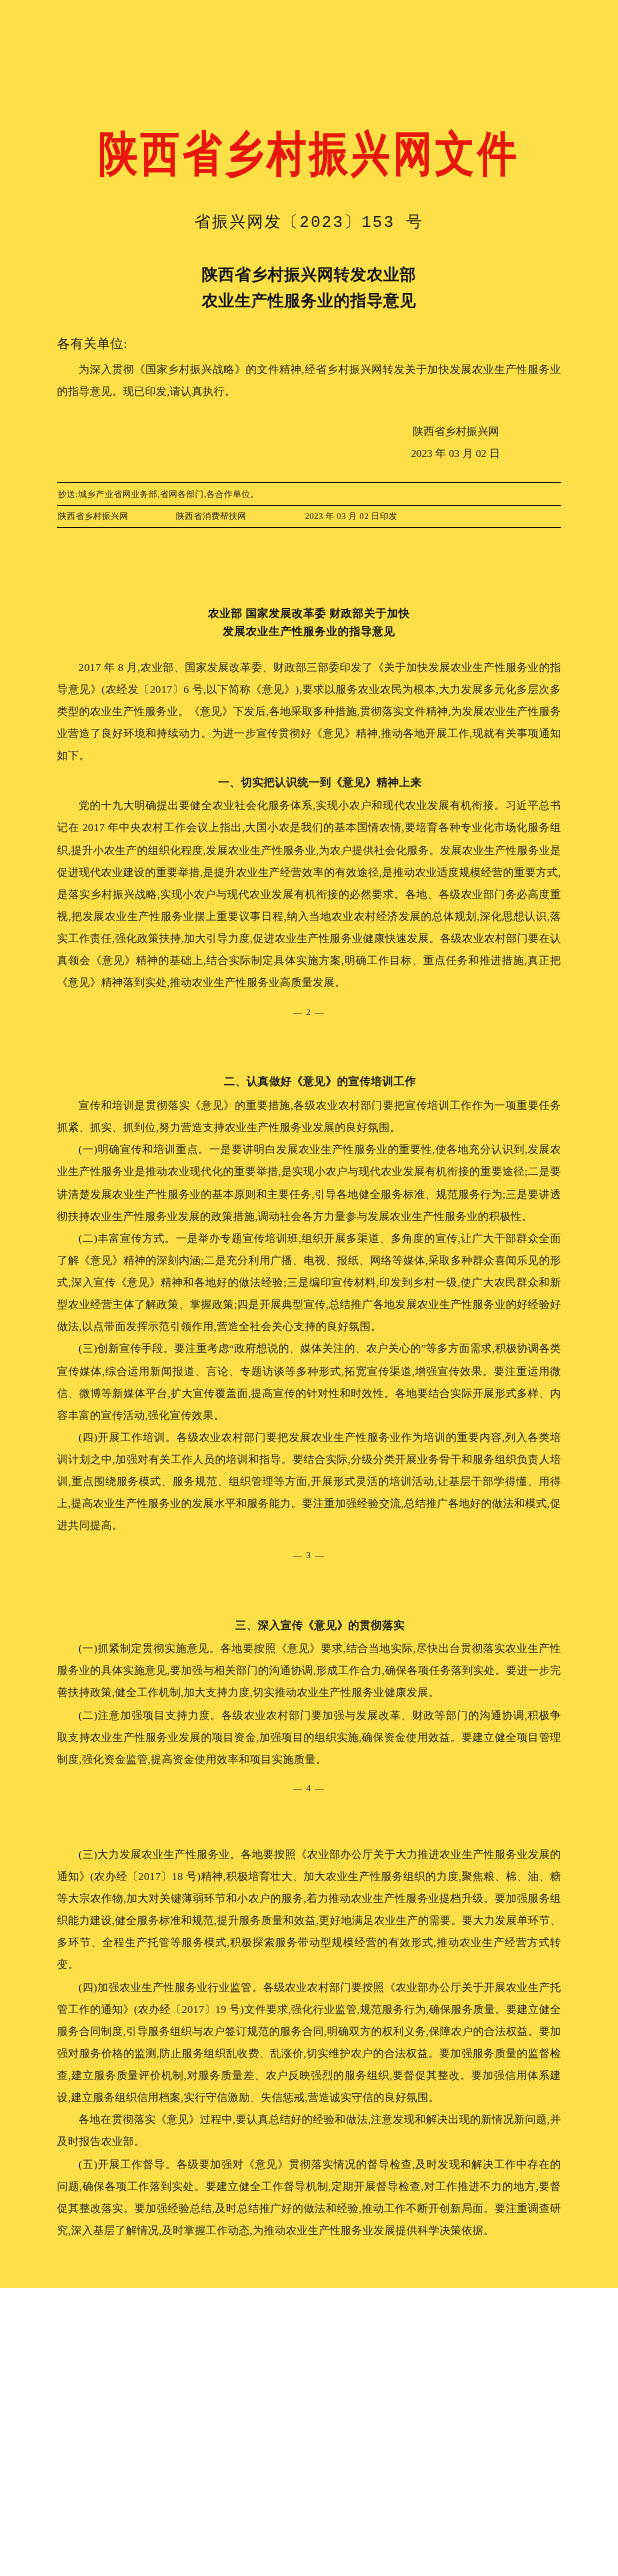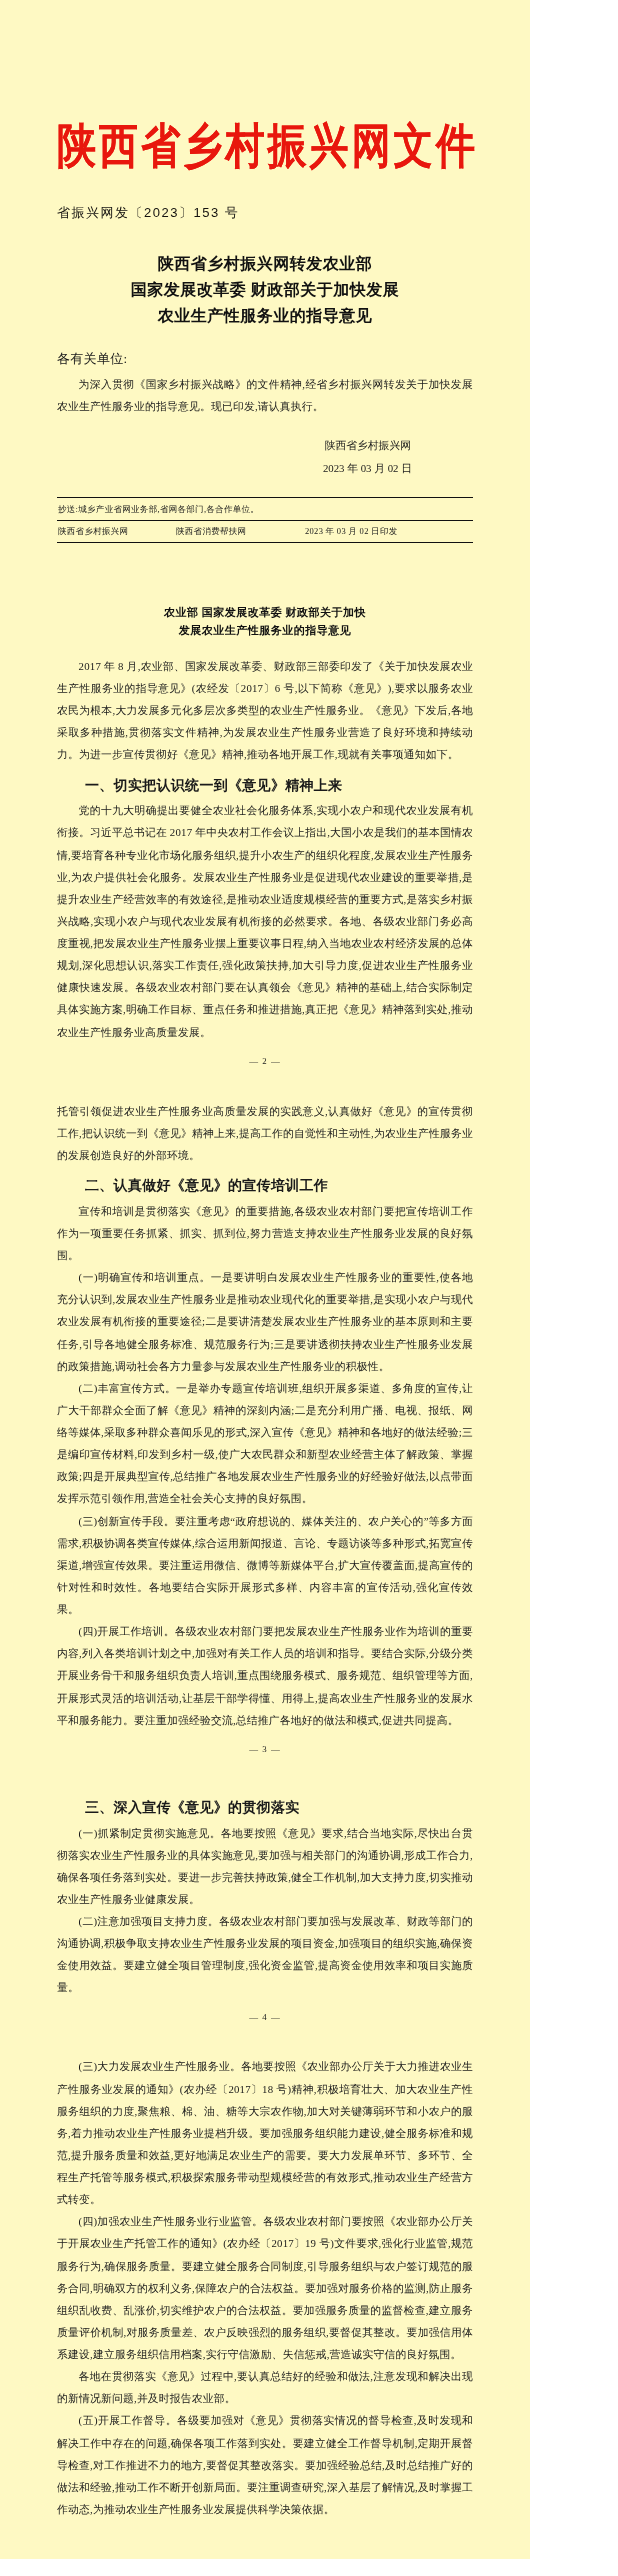--- a/index.html
+++ b/index.html
@@ -11,49 +11,49 @@
     font-family: "Liberation Serif", "DejaVu Serif", serif;
     color: #1a1a1a;
     width: 618px;
   }
   .doc {
     width: 618px;
     background: #fff;
   }
   
   .page {
-    width: 530px;
+    width: 618px;
     position: relative;
-    padding: 8px 57px;
-    background: #fef9c3;
+    padding: 16px 57px;
+    background: #fde047;
   }
   
   .masthead {
     text-align: center;
     padding-top: 111px;
   }
   .masthead-title {
     color: #e8170d;
     font-family: "Liberation Serif", "DejaVu Serif", serif;
     font-weight: 700;
     font-size: 39px;
     letter-spacing: 3.1px;
     line-height: 1.15;
     white-space: nowrap;
     transform: scaleY(1.22);
     transform-origin: center top;
     text-shadow: 0 0 0.5px #e8170d;
   }
   .docnum {
-    text-align: left;
-    font-size: 13px;
+    text-align: center;
+    font-size: 16px;
     letter-spacing: 1.5px;
     margin-top: 40px;
     color: #14120f;
-    font-family: Liberation Sans, sans-serif;
+    font-family: Liberation Mono, monospace;
   }
   
   .main-title {
     text-align: center;
     font-weight: 700;
     font-size: 16px;
     line-height: 1.62;
     letter-spacing: 0.5px;
     margin-top: 29px;
     color: #111;
@@ -78,27 +78,28 @@
     font-size: 10.8px;
     line-height: 2.05;
     letter-spacing: 0.2px;
     text-align: justify;
     text-justify: inter-ideograph;
     text-indent: 2em;
     margin: 0;
   }
   p.noindent { text-indent: 0; }
   h2.section {
-    font-size: 14px;
+    font-size: 11px;
     font-weight: 700;
     line-height: 2.05;
     letter-spacing: 0.3px;
     margin: 5.2px 0 0 0;
     text-indent: 2em;
-    font-family: Liberation Sans, sans-serif;
+    font-family: Liberation Mono, monospace;
+    text-align: center;
   }
   
   .signature {
     text-align: right;
     font-size: 10.8px;
     line-height: 2.05;
     margin-top: 17.5px;
     padding-right: 62px;
   }
   .sig-date {
@@ -156,21 +157,20 @@
   <section class="page">
 
     <div class="masthead">
       <div class="masthead-title">陕西省乡村振兴网文件</div>
     </div>
 
     <div class="docnum">省振兴网发〔2023〕153 号</div>
 
     <div class="main-title">
       <div>陕西省乡村振兴网转发农业部</div>
-      <div>国家发展改革委 财政部关于加快发展</div>
       <div>农业生产性服务业的指导意见</div>
     </div>
 
     <div class="salutation">各有关单位:</div>
 
     <p class="body">为深入贯彻《国家乡村振兴战略》的文件精神,经省乡村振兴网转发关于加快发展农业生产性服务业的指导意见。现已印发,请认真执行。</p>
 
     <div class="signature">陕西省乡村振兴网</div>
     <div class="sig-date">2023 年 03 月 02 日</div>
 
@@ -201,21 +201,20 @@
 
     <h2 class="section">一、切实把认识统一到《意见》精神上来</h2>
     <p class="body">党的十九大明确提出要健全农业社会化服务体系,实现小农户和现代农业发展有机衔接。习近平总书记在 2017 年中央农村工作会议上指出,大国小农是我们的基本国情农情,要培育各种专业化市场化服务组织,提升小农生产的组织化程度,发展农业生产性服务业,为农户提供社会化服务。发展农业生产性服务业是促进现代农业建设的重要举措,是提升农业生产经营效率的有效途径,是推动农业适度规模经营的重要方式,是落实乡村振兴战略,实现小农户与现代农业发展有机衔接的必然要求。各地、各级农业部门务必高度重视,把发展农业生产性服务业摆上重要议事日程,纳入当地农业农村经济发展的总体规划,深化思想认识,落实工作责任,强化政策扶持,加大引导力度,促进农业生产性服务业健康快速发展。各级农业农村部门要在认真领会《意见》精神的基础上,结合实际制定具体实施方案,明确工作目标、重点任务和推进措施,真正把《意见》精神落到实处,推动农业生产性服务业高质量发展。</p>
 
     <div class="pagenum">— 2 —</div>
   </section>
 
   <section class="page">
     <div class="spacer-sm"></div>
 
-    <p class="body noindent">托管引领促进农业生产性服务业高质量发展的实践意义,认真做好《意见》的宣传贯彻工作,把认识统一到《意见》精神上来,提高工作的自觉性和主动性,为农业生产性服务业的发展创造良好的外部环境。</p>
 
     <h2 class="section">二、认真做好《意见》的宣传培训工作</h2>
     <p class="body">宣传和培训是贯彻落实《意见》的重要措施,各级农业农村部门要把宣传培训工作作为一项重要任务抓紧、抓实、抓到位,努力营造支持农业生产性服务业发展的良好氛围。</p>
 
     <p class="body">(一)明确宣传和培训重点。一是要讲明白发展农业生产性服务业的重要性,使各地充分认识到,发展农业生产性服务业是推动农业现代化的重要举措,是实现小农户与现代农业发展有机衔接的重要途径;二是要讲清楚发展农业生产性服务业的基本原则和主要任务,引导各地健全服务标准、规范服务行为;三是要讲透彻扶持农业生产性服务业发展的政策措施,调动社会各方力量参与发展农业生产性服务业的积极性。</p>
     <p class="body">(二)丰富宣传方式。一是举办专题宣传培训班,组织开展多渠道、多角度的宣传,让广大干部群众全面了解《意见》精神的深刻内涵;二是充分利用广播、电视、报纸、网络等媒体,采取多种群众喜闻乐见的形式,深入宣传《意见》精神和各地好的做法经验;三是编印宣传材料,印发到乡村一级,使广大农民群众和新型农业经营主体了解政策、掌握政策;四是开展典型宣传,总结推广各地发展农业生产性服务业的好经验好做法,以点带面发挥示范引领作用,营造全社会关心支持的良好氛围。</p>
     <p class="body">(三)创新宣传手段。要注重考虑“政府想说的、媒体关注的、农户关心的”等多方面需求,积极协调各类宣传媒体,综合运用新闻报道、言论、专题访谈等多种形式,拓宽宣传渠道,增强宣传效果。要注重运用微信、微博等新媒体平台,扩大宣传覆盖面,提高宣传的针对性和时效性。各地要结合实际开展形式多样、内容丰富的宣传活动,强化宣传效果。</p>
     <p class="body">(四)开展工作培训。各级农业农村部门要把发展农业生产性服务业作为培训的重要内容,列入各类培训计划之中,加强对有关工作人员的培训和指导。要结合实际,分级分类开展业务骨干和服务组织负责人培训,重点围绕服务模式、服务规范、组织管理等方面,开展形式灵活的培训活动,让基层干部学得懂、用得上,提高农业生产性服务业的发展水平和服务能力。要注重加强经验交流,总结推广各地好的做法和模式,促进共同提高。</p>
 
     <div class="pagenum">— 3 —</div>

